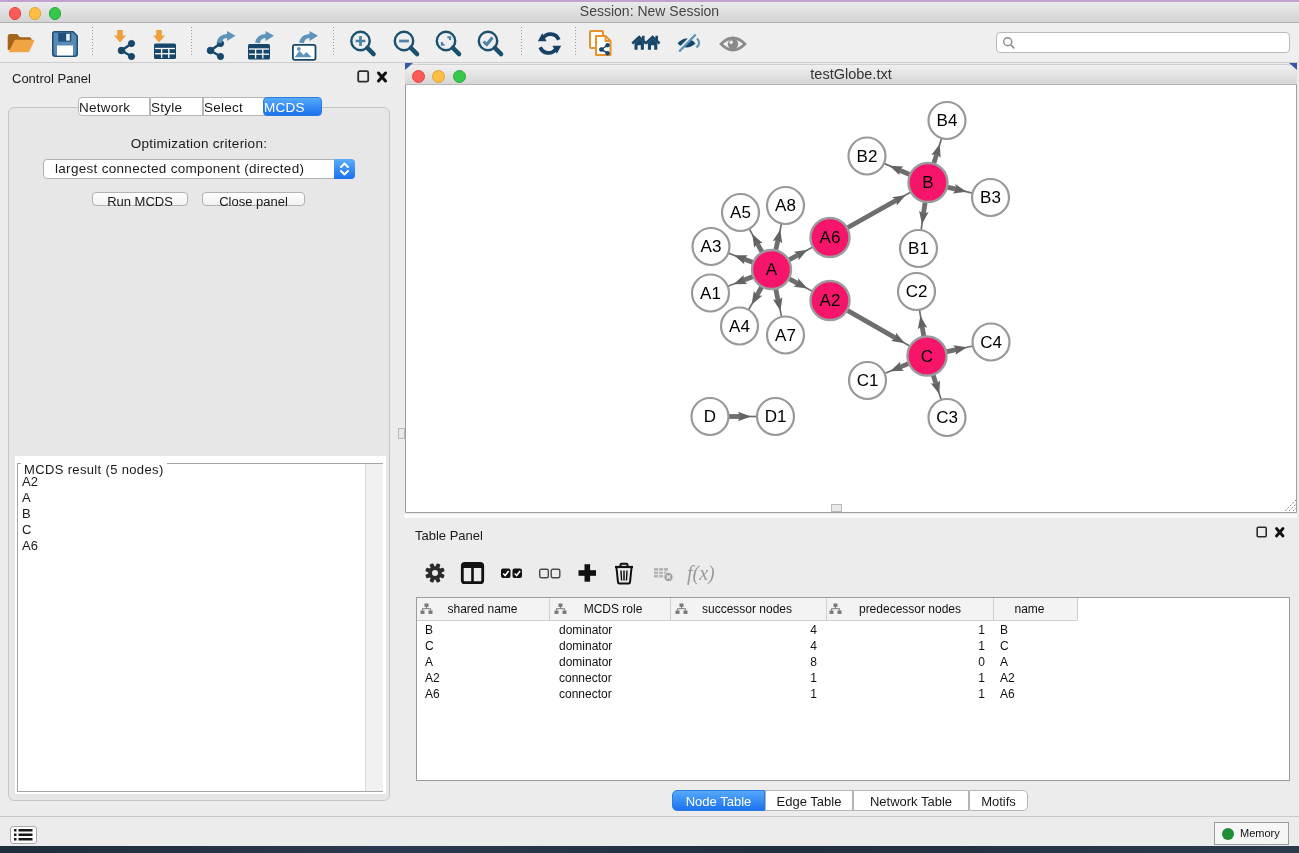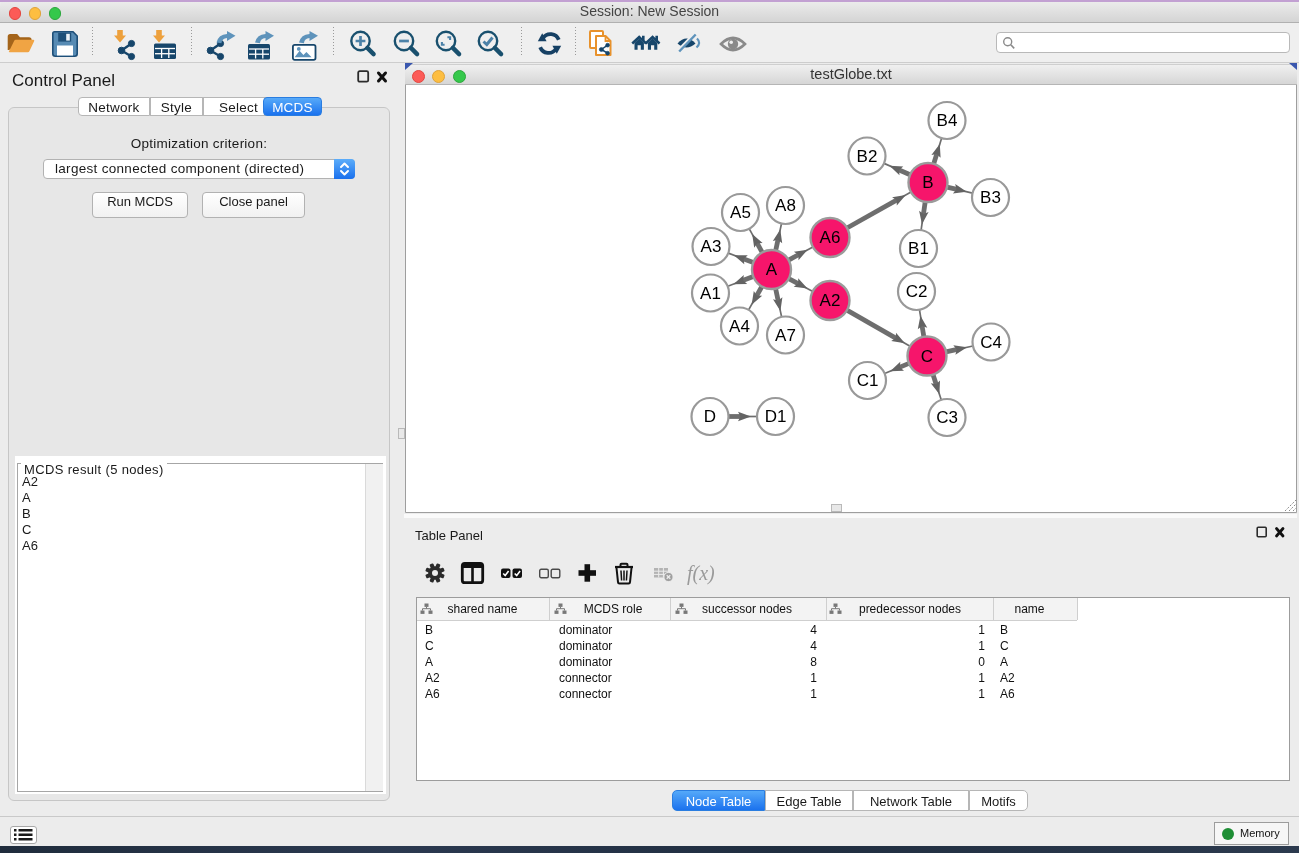--- a/index.html
+++ b/index.html
@@ -12,29 +12,29 @@
 #bottomstrip{left:0;top:846px;width:1299px;height:7px;background:linear-gradient(90deg,#1f2c3c,#2b3950 30%,#202e40 60%,#2c3a4e)}
 
 #titlebar{left:0;top:1px;width:1299px;height:21px;background:linear-gradient(#ececec,#d4d4d4);border-bottom:1px solid #b0b0b0;border-radius:5px 5px 0 0}
 .tl{position:absolute;width:10.5px;height:10.5px;border-radius:50%;top:7.4px}
 #apptitle{left:0;top:1px;width:1299px;height:21px;text-align:center;font-size:14px;color:#444;line-height:21px}
 
 #toolbar{left:0;top:23px;width:1299px;height:39px;background:#efefef;border-bottom:1px solid #cdcdcd}
 .tsep{position:absolute;top:27px;width:1px;height:30px;background-image:repeating-linear-gradient(#9a9a9a 0 1px,transparent 1px 3px)}
 #searchbox{left:996px;top:32px;width:292px;height:19px;background:#fff;border:1px solid #b9b9b9;border-radius:4px}
 
-#cp-title{left:12px;top:71px;font-size:17px}
+#cp-title{left:12px;top:71px;font-size:13px}
 #cp-box{left:8px;top:107px;width:382px;height:694px;border:1px solid #c6c6c6;border-radius:6px;background:#e7e7e7;box-sizing:border-box}
-.tab{position:absolute;top:97px;height:19px;background:#fff;border:1px solid #b6b6b6;font-size:13.5px;letter-spacing:0.25px;text-align:center;line-height:19px;color:#1a1a1a;box-sizing:border-box}
+.tab{position:absolute;top:97px;height:19px;background:#fff;border:1px solid #b6b6b6;font-size:13.5px;letter-spacing:0.25px;line-height:19px;color:#1a1a1a;box-sizing:border-box}
 #tab-mcds{background:linear-gradient(#57aaf9,#1b72ee);color:#fff;border:1px solid #2a7de0;border-radius:4px}
 #opt-label{left:0px;top:136px;width:398px;text-align:center;font-size:13.5px;letter-spacing:0.25px}
 #dropdown{left:43px;top:159px;width:312px;height:20px;background:#fff;border:1px solid #b2b2b2;border-radius:4px;box-sizing:border-box}
 #dd-text{left:55px;top:159px;height:24px;line-height:20px;font-size:13.5px;letter-spacing:0.3px}
 #dd-step{left:334px;top:159px;width:21px;height:20px;background:linear-gradient(#5cadfa,#1a70ed);border-radius:0 4px 4px 0}
-.btn{position:absolute;top:192px;height:26px;background:linear-gradient(#ffffff,#f1f1f1);border:1px solid #b2b2b2;border-radius:4px;font-size:13px;text-align:center;line-height:17px;color:#1a1a1a;box-sizing:border-box}
+.btn{position:absolute;top:192px;height:14px;background:linear-gradient(#ffffff,#f1f1f1);border:1px solid #b2b2b2;border-radius:4px;font-size:13px;text-align:center;line-height:17px;color:#1a1a1a;box-sizing:border-box}
 
 #mcds-white{left:15px;top:456px;width:371px;height:338px;background:#fff}
 #mcds-border{left:17px;top:463px;width:366px;height:329px;border:1px solid #a6a6a6;box-sizing:border-box}
 #mcds-legend{left:21px;top:456px;font-size:13px;letter-spacing:0.35px;background:#fff;padding:6px 3px}
 #mcds-scroll{left:365px;top:464px;width:17px;height:327px;background:#f1f1f1;border-left:1px solid #dadada}
 #mcds-list{left:22px;top:474px;font-size:13px;line-height:16px}
 
 #netwin{left:405px;top:64px;width:892px;height:449px;background:#fff;border:1px solid #9e9e9e;border-radius:4px 4px 0 0;box-sizing:border-box}
 #nettitle{left:405px;top:64px;width:892px;height:21px;background:linear-gradient(#f0f0f0,#d6d6d6);border-bottom:1px solid #b5b5b5;border-radius:4px 4px 0 0;box-sizing:border-box;border-top:1px solid #cfcfcf}
 #nettext{left:405px;top:64px;width:892px;height:21px;text-align:center;font-size:14.5px;color:#333;line-height:21px}

